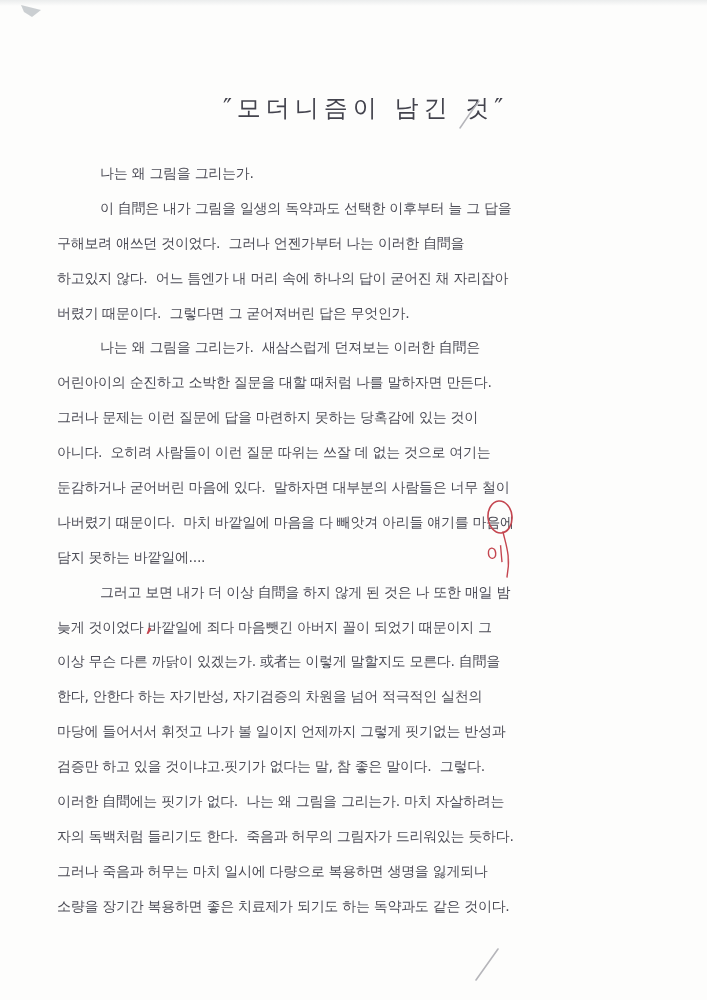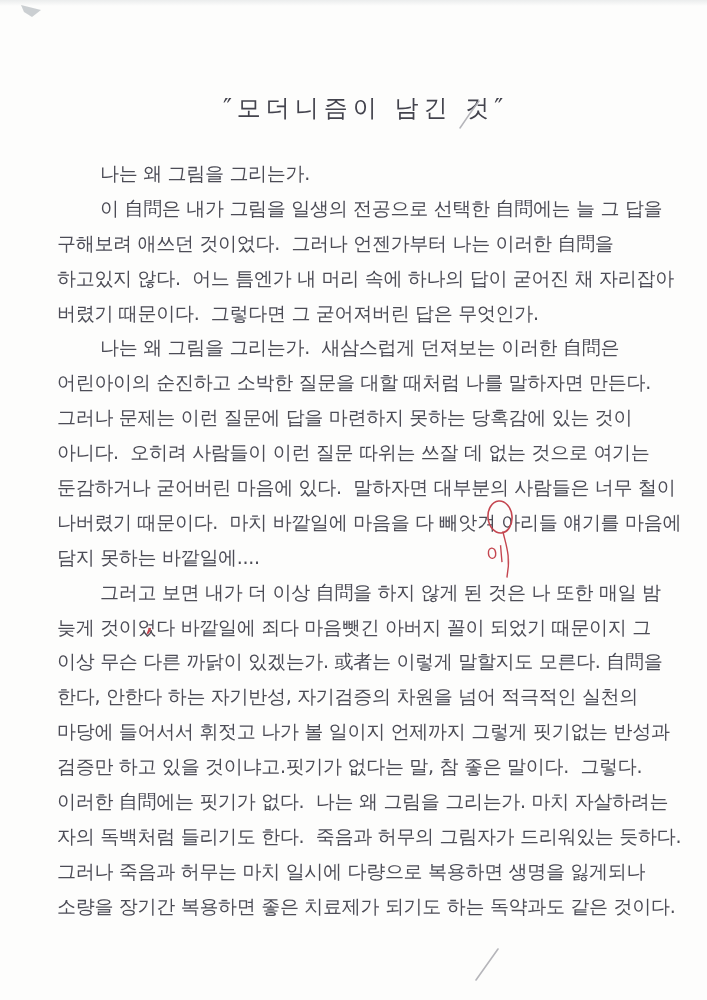--- a/index.html
+++ b/index.html
@@ -22,21 +22,21 @@
     font-size:24px;letter-spacing:5px;
     color:#43434d;
     padding-left:8px;
   }
   .doc-lines{
     position:absolute;left:57px;top:156px;width:600px;
     color:#4c4c56;
   }
   .line{
     white-space:pre;
-    font-size:19px;
+    font-size:14px;
     letter-spacing:-0.3px;
     line-height:34.9px;height:34.9px;
   }
   .line.indent{padding-left:43px;}
   .overlay-svg{
     position:absolute;left:0;top:0;width:707px;height:1000px;
     pointer-events:none;
   }
   .red-ink{
     position:absolute;
@@ -58,21 +58,21 @@
 <body>
 
 <div class="page">
 
   <div class="scan-band"></div>
 
   <div class="doc-title">″모더니즘이 남긴 것″</div>
 
   <div class="doc-lines">
       <div class="line indent">나는 왜 그림을 그리는가.</div>
-      <div class="line indent">이 自問은 내가 그림을 일생의 전공으로 선택한 自問에는 늘 그 답을</div>
+      <div class="line indent">이 自問은 내가 그림을 일생의 독약과도 선택한 이후부터 늘 그 답을</div>
       <div class="line">구해보려 애쓰던 것이었다.  그러나 언젠가부터 나는 이러한 自問을</div>
       <div class="line">하고있지 않다.  어느 틈엔가 내 머리 속에 하나의 답이 굳어진 채 자리잡아</div>
       <div class="line">버렸기 때문이다.  그렇다면 그 굳어져버린 답은 무엇인가.</div>
       <div class="line indent">나는 왜 그림을 그리는가.  새삼스럽게 던져보는 이러한 自問은</div>
       <div class="line">어린아이의 순진하고 소박한 질문을 대할 때처럼 나를 말하자면 만든다.</div>
       <div class="line">그러나 문제는 이런 질문에 답을 마련하지 못하는 당혹감에 있는 것이</div>
       <div class="line">아니다.  오히려 사람들이 이런 질문 따위는 쓰잘 데 없는 것으로 여기는</div>
       <div class="line">둔감하거나 굳어버린 마음에 있다.  말하자면 대부분의 사람들은 너무 철이</div>
       <div class="line">나버렸기 때문이다.  마치 바깥일에 마음을 다 빼앗겨 아리들 얘기를 마음에</div>
       <div class="line">담지 못하는 바깥일에....</div>

